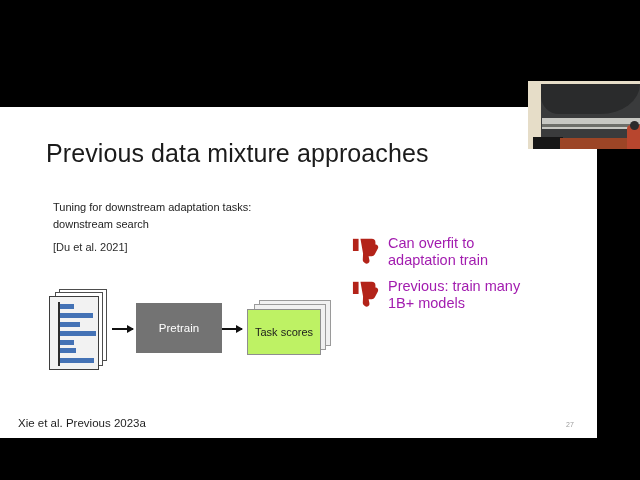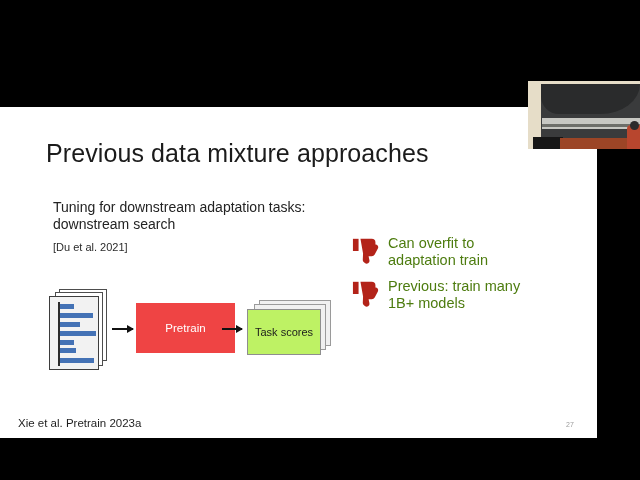--- a/index.html
+++ b/index.html
@@ -43,21 +43,21 @@
     color: #1b1b1b;
     letter-spacing: 0.1px;
     white-space: nowrap;
   }
 
   
   #subtitle {
     position: absolute;
     left: 53px;
     top: 92px;
-    font-size: 14px;
+    font-size: 11px;
     font-weight: 400;
     color: #232323;
     line-height: 17px;
     white-space: nowrap;
   }
   #citation {
     position: absolute;
     left: 53px;
     top: 134px;
     font-size: 11px;
@@ -80,21 +80,21 @@
   .thumb-icon {
     flex: 0 0 auto;
     width: 30px;
     height: 30px;
     margin-right: 6px;
     margin-top: 2px;
   }
   .bullet-text {
     font-size: 14.5px;
     line-height: 16.5px;
-    color: #4d7c0f;
+    color: #a21caf;
     padding-top: 1px;
   }
 
   
   #diagram {
     position: absolute;
     left: 0;
     top: 0;
     width: 100%;
     height: 100%;
@@ -153,23 +153,23 @@
     border-bottom: 4px solid transparent;
   }
   #arrow-1 { left: 112px; top: 221px; width: 21px; }
   #arrow-2 { left: 222px; top: 221px; width: 20px; }
 
   
   #pretrain-box {
     position: absolute;
     left: 136px;
     top: 196px;
-    width: 99px;
+    width: 86px;
     height: 50px;
-    background: #ef4444;
+    background: #737373;
     color: #ffffff;
     font-size: 11.5px;
     display: flex;
     align-items: center;
     justify-content: center;
   }
 
   
   #task-stack {
     position: absolute;
@@ -356,21 +356,21 @@
       <div id="task-stack">
         <div class="task-card task-back2"></div>
         <div class="task-card task-back1"></div>
         <div class="task-card task-front">
           <span>Task scores</span>
         </div>
       </div>
 
     </div>
 
-    <div id="footer-ref">Xie et al. Pretrain 2023a</div>
+    <div id="footer-ref">Xie et al. Previous 2023a</div>
     <div id="page-num">27</div>
 
   </div>
 
   <div id="webcam">
     <div class="cam-wall"></div>
     <div class="cam-board"></div>
     <div class="cam-board-dark"></div>
     <div class="cam-ledge"></div>
     <div class="cam-ledge-line"></div>

